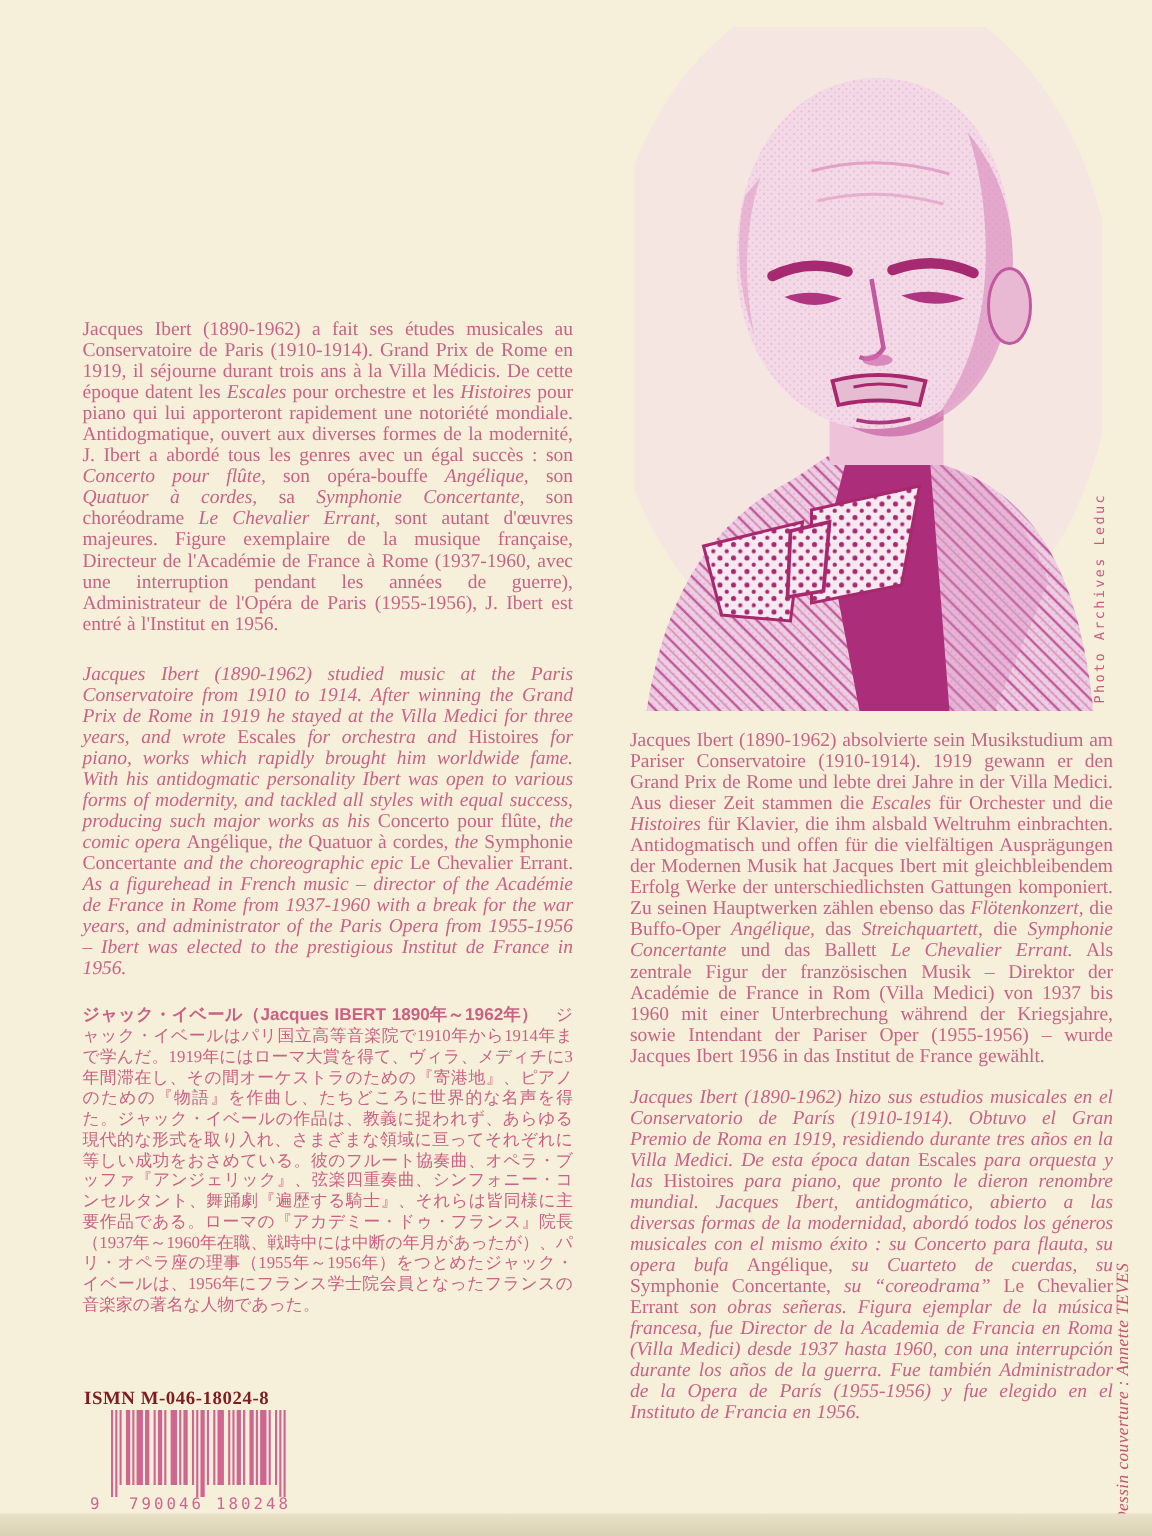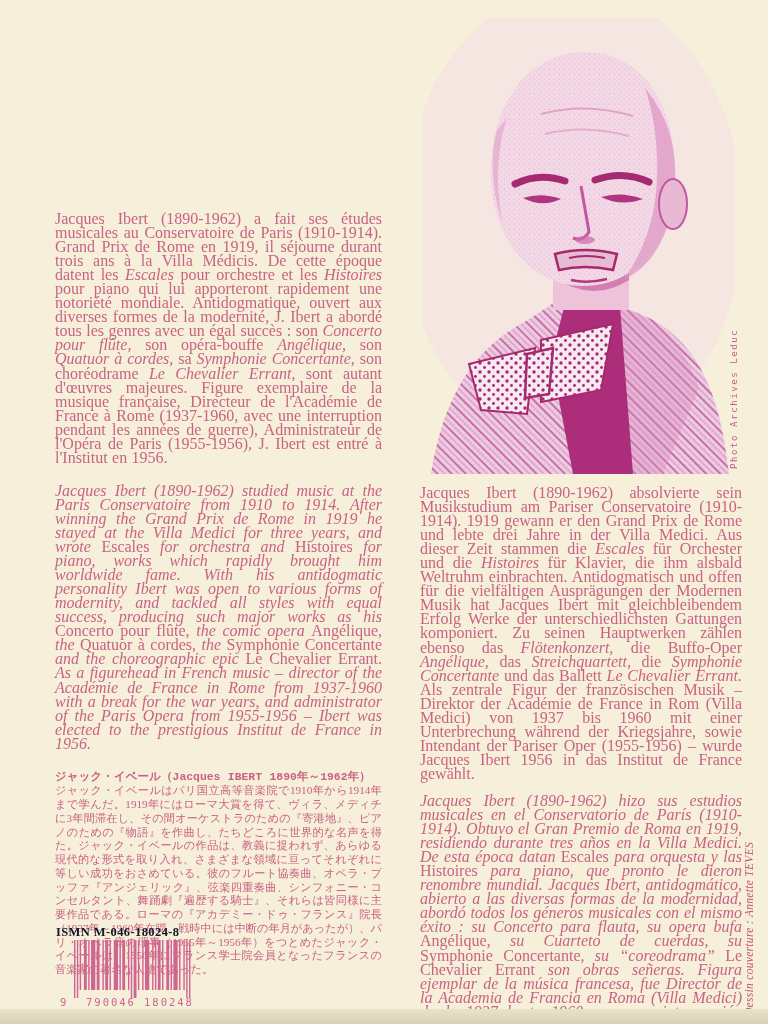--- a/index.html
+++ b/index.html
@@ -7,45 +7,45 @@
   .page{
     position:relative; width:768px; height:1024px; margin:0 auto;
     background:#f6efda; overflow:hidden;
     font-family:"Liberation Serif", serif;
   }
   .bottom-edge{position:absolute;left:0;top:1009px;width:768px;height:15px;
     background:linear-gradient(#e9e2c9,#d8d1b4);}
   .col-left{position:absolute;left:55px;top:212px;width:327px;}
   .col-right{position:absolute;left:420px;top:486px;width:322px;}
   .para{
-    color:#c96385; font-size:16px; line-height:14.05px;
+    color:#c96385; font-size:13px; line-height:14.05px;
     text-align:justify; margin:0 0 19px 0; word-spacing:.4px;
   }
   .roman{font-style:normal;}
   .italic{font-style:italic;}
   .roman .em{font-style:italic;}
   .italic .em{font-style:normal;}
-  .b{font-weight:bold;font-family:Liberation Mono, monospace;font-size:11.4px;}
+  .b{font-weight:bold;font-family:Liberation Sans, sans-serif;font-size:11.4px;}
   .jp{font-size:11.2px; line-height:13.75px; margin-top:4px; color:#cb6183;}
   .portrait-wrap{position:absolute;left:423px;top:18px;width:312px;height:456px;}
   .photo-credit{
     position:absolute; left:729px; top:469px; white-space:nowrap;
     transform:rotate(-90deg); transform-origin:0 0;
     font-family:"DejaVu Sans Mono", monospace;
     font-size:9px; letter-spacing:1.6px; color:#c85a86;
   }
   .design-credit{
     position:absolute; left:743px; top:1016px; white-space:nowrap;
     transform:rotate(-90deg); transform-origin:0 0;
     font-style:italic; font-size:11.5px; letter-spacing:.3px; color:#c2566f;
     font-family:"Liberation Serif", serif;
   }
   .ismn{
     position:absolute; left:56px; top:925px;
-    font-size:12.5px; letter-spacing:.4px; color:#0f172a; font-weight:600;
+    font-size:12.5px; letter-spacing:.4px; color:#7f1d1d; font-weight:600;
   }
   .barcode{position:absolute;left:60px;top:940px;width:180px;height:70px;}
   .barcode text{
     font-family:"DejaVu Sans Mono", monospace; font-size:10.5px;
     letter-spacing:2px; fill:#cf6590;
   }
 </style>
 </head>
 <body>
 

